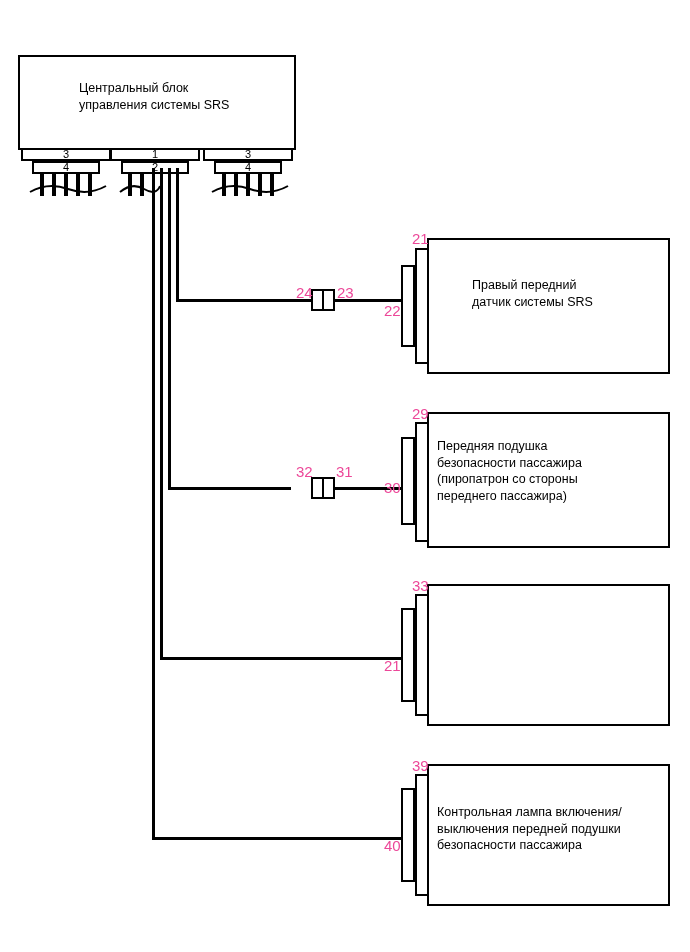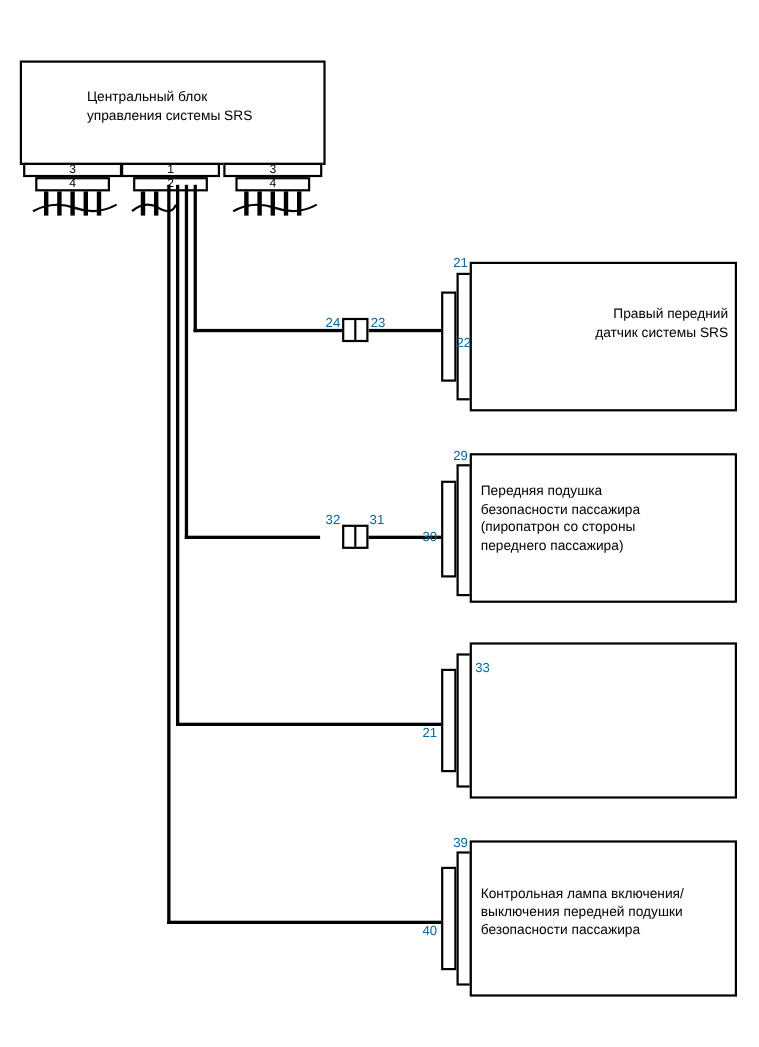--- a/index.html
+++ b/index.html
@@ -32,23 +32,23 @@
     color: #000;
   }
   .wire {
     position: absolute;
     background: #000;
   }
   .wire-h { height: 3px; }
   .wire-v { width: 3px; }
   .pin-label {
     position: absolute;
-    font-size: 12px;
+    font-size: 15px;
     line-height: 12px;
-    color: #0369a1;
+    color: #ec4899;
     white-space: nowrap;
   }
   
   .conn-outer {
     position: absolute;
     border: 2px solid #000;
     background: #fff;
     box-sizing: border-box;
   }
   .conn-inner {
@@ -156,44 +156,44 @@
   <div class="wire wire-h" style="left:335px; top:299px; width:67px;"></div>
 
   <div class="splice" style="left:311px; top:289px; width:24px; height:22px;"></div>
   <div class="splice-div" style="left:322px; top:291px; height:18px;"></div>
   <div class="pin-label" style="left:296px; top:287px;">24</div>
   <div class="pin-label" style="left:337px; top:287px;text-align:right;">23</div>
 
   <div class="term-inner" style="left:401px; top:265px; width:14px; height:82px;"></div>
   <div class="term-outer" style="left:415px; top:248px; width:14px; height:116px;"></div>
   <div class="box" style="left:427px; top:238px; width:243px; height:136px;"></div>
-  <div class="box-text" style="left:472px; top:277px; width:190px;text-align:right;">Правый передний
+  <div class="box-text" style="left:472px; top:277px; width:190px;">Правый передний
 датчик системы SRS</div>
   <div class="pin-label" style="left:412px; top:233px;">21</div>
-  <div class="pin-label" style="left:384px; top:305px;margin-left:31px;">22</div>
+  <div class="pin-label" style="left:384px; top:305px;">22</div>
 
   <div class="splice" style="left:311px; top:477px; width:24px; height:22px;"></div>
   <div class="splice-div" style="left:322px; top:479px; height:18px;"></div>
   <div class="pin-label" style="left:296px; top:466px;">32</div>
   <div class="pin-label" style="left:336px; top:466px;">31</div>
 
   <div class="term-inner" style="left:401px; top:437px; width:14px; height:88px;"></div>
   <div class="term-outer" style="left:415px; top:422px; width:14px; height:120px;"></div>
   <div class="box" style="left:427px; top:412px; width:243px; height:136px;"></div>
   <div class="box-text" style="left:437px; top:438px; width:225px;">Передняя подушка
 безопасности пассажира
 (пиропатрон со стороны
 переднего пассажира)</div>
   <div class="pin-label" style="left:412px; top:408px;text-align:center;">29</div>
   <div class="pin-label" style="left:384px; top:482px;">30</div>
 
   <div class="term-inner" style="left:401px; top:608px; width:14px; height:94px;"></div>
   <div class="term-outer" style="left:415px; top:594px; width:14px; height:122px;"></div>
   <div class="box" style="left:427px; top:584px; width:243px; height:142px;"></div>
-  <div class="pin-label" style="left:432px; top:580px;margin-top:21px;">33</div>
+  <div class="pin-label" style="left:412px; top:580px;">33</div>
   <div class="pin-label" style="left:384px; top:660px;">21</div>
 
   <div class="term-inner" style="left:401px; top:788px; width:14px; height:94px;"></div>
   <div class="term-outer" style="left:415px; top:774px; width:14px; height:122px;"></div>
   <div class="box" style="left:427px; top:764px; width:243px; height:142px;"></div>
   <div class="box-text" style="left:437px; top:804px; width:228px;">Контрольная лампа включения/
 выключения передней подушки
 безопасности пассажира</div>
   <div class="pin-label" style="left:412px; top:760px;">39</div>
   <div class="pin-label" style="left:384px; top:840px;">40</div>

